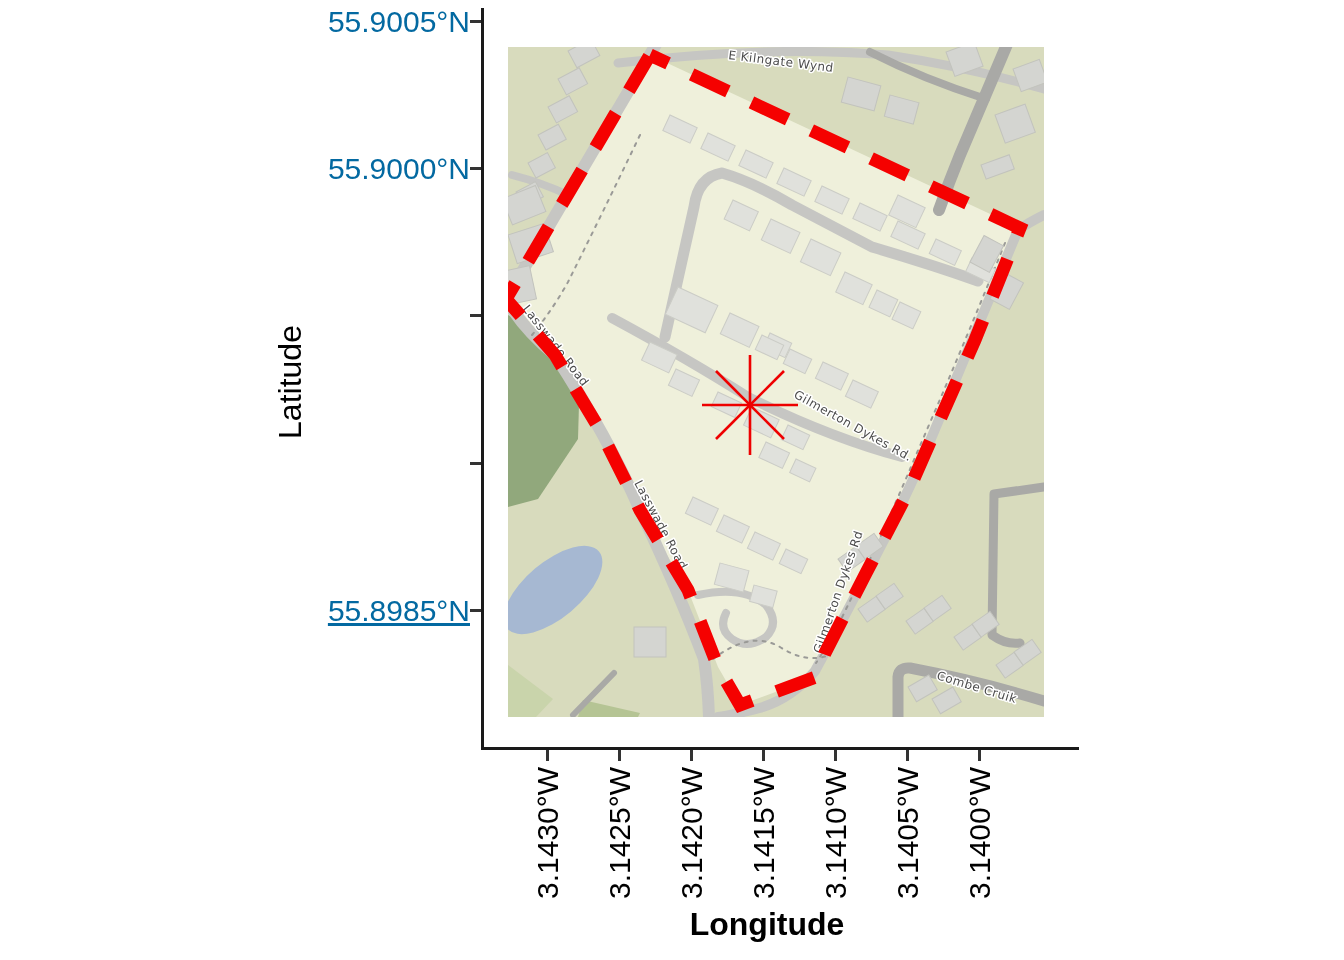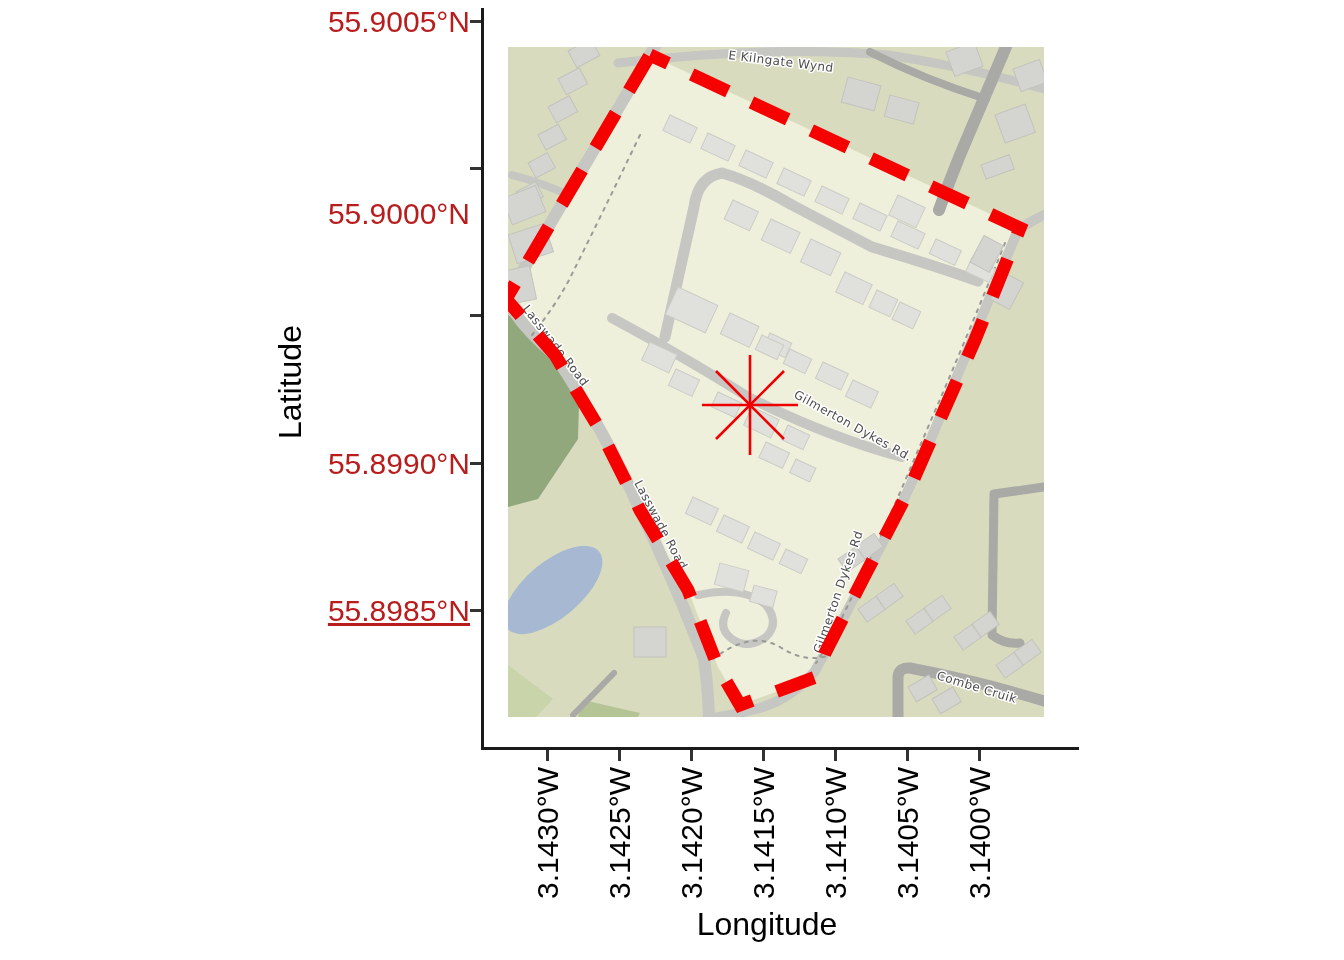--- a/index.html
+++ b/index.html
@@ -1,21 +1,21 @@
 <!DOCTYPE html>
 <html><head>
 <meta charset="utf-8">
 <style>
   html,body{margin:0;padding:0;background:#ffffff;}
   .figure{position:relative;width:1344px;height:960px;background:#fff;overflow:hidden;
           font-family:"Liberation Sans",sans-serif;}
   .axis-line{position:absolute;background:#1a1a1a;}
   .tick{position:absolute;background:#333;}
   .ytick-label{position:absolute;width:180px;height:34px;line-height:34px;text-align:right;
-               font-size:30px;color:#b91c1c;white-space:nowrap;}
+               font-size:30px;color:#0369a1;white-space:nowrap;}
   .xtick-label{position:absolute;width:170px;height:34px;line-height:34px;text-align:center;
                font-size:30px;color:#000;transform:rotate(-90deg);white-space:nowrap;}
   .axis-title{position:absolute;font-size:32px;color:#000;text-align:center;}
   .axis-title.y{width:170px;height:36px;line-height:36px;transform:rotate(-90deg);}
   .axis-title.x{width:340px;height:36px;line-height:36px;}
   svg .road{fill:none;stroke:#c6c6c3;stroke-linecap:round;stroke-linejoin:round;}
   svg .road-dark{fill:none;stroke:#a9a9a6;stroke-linecap:round;stroke-linejoin:round;}
   svg .fp{fill:none;stroke:#9a9a97;stroke-width:2;stroke-dasharray:3 6;stroke-linecap:round;}
   svg .bld{fill:#e0e1dc;stroke:#cbccc6;stroke-width:1;}
   svg .bld-out{fill:#d4d5d1;stroke:#c2c3bd;stroke-width:1;}
@@ -31,42 +31,41 @@
   <div class="axis-line" style="left:481px;top:8px;width:3px;height:740px;"></div>
   <div class="axis-line" style="left:481px;top:747px;width:598px;height:3px;"></div>
 
   <div class="tick" style="left:470px;top:20px;width:11px;height:3px;"></div>
   <div class="tick" style="left:470px;top:167px;width:11px;height:3px;"></div>
   <div class="tick" style="left:470px;top:314px;width:11px;height:3px;"></div>
   <div class="tick" style="left:470px;top:462px;width:11px;height:3px;"></div>
   <div class="tick" style="left:470px;top:609px;width:11px;height:3px;"></div>
 
   <div class="ytick-label" style="left:290px;top:5px;">55.9005°N</div>
-  <div class="ytick-label" style="left:290px;top:152px;margin-top:45px;">55.9000°N</div>
-  <div class="ytick-label" style="left:290px;top:447px;">55.8990°N</div>
+  <div class="ytick-label" style="left:290px;top:152px;">55.9000°N</div>
   <div class="ytick-label" style="left:290px;top:594px;text-decoration:underline;">55.8985°N</div>
 
   <div class="tick" style="left:546px;top:750px;width:3px;height:11px;"></div>
   <div class="tick" style="left:618px;top:750px;width:3px;height:11px;"></div>
   <div class="tick" style="left:690px;top:750px;width:3px;height:11px;"></div>
   <div class="tick" style="left:762px;top:750px;width:3px;height:11px;"></div>
   <div class="tick" style="left:834px;top:750px;width:3px;height:11px;"></div>
   <div class="tick" style="left:906px;top:750px;width:3px;height:11px;"></div>
   <div class="tick" style="left:978px;top:750px;width:3px;height:11px;"></div>
 
   <div class="xtick-label" style="left:463px;top:816px;">3.1430°W</div>
   <div class="xtick-label" style="left:535px;top:816px;">3.1425°W</div>
   <div class="xtick-label" style="left:607px;top:816px;">3.1420°W</div>
   <div class="xtick-label" style="left:679px;top:816px;">3.1415°W</div>
   <div class="xtick-label" style="left:751px;top:816px;">3.1410°W</div>
   <div class="xtick-label" style="left:823px;top:816px;">3.1405°W</div>
   <div class="xtick-label" style="left:895px;top:816px;">3.1400°W</div>
 
   <div class="axis-title y" style="left:205px;top:364px;">Latitude</div>
-  <div class="axis-title x" style="left:597px;top:906px;">Longitude</div>
+  <div class="axis-title x" style="left:597px;top:906px;font-weight:bold;">Longitude</div>
 
   <svg viewBox="0 0 536 670" width="536" height="670" style="position:absolute;left:508px;top:47px;" xmlns="http://www.w3.org/2000/svg">
 
     <rect x="0" y="0" width="536" height="670" fill="#d8dbbd"></rect>
 
     <polygon points="0,268 50,292 72,322 70,392 30,452 0,460" fill="#91a87c"></polygon>
     <polygon points="0,618 45,652 28,670 0,670" fill="#c9d4ab"></polygon>
     <polygon points="75,653 132,666 130,670 70,670" fill="#b5c494"></polygon>
 
     <ellipse cx="45" cy="543" rx="60" ry="28" transform="rotate(-40 45 543)" fill="#a6b8d2"></ellipse>

